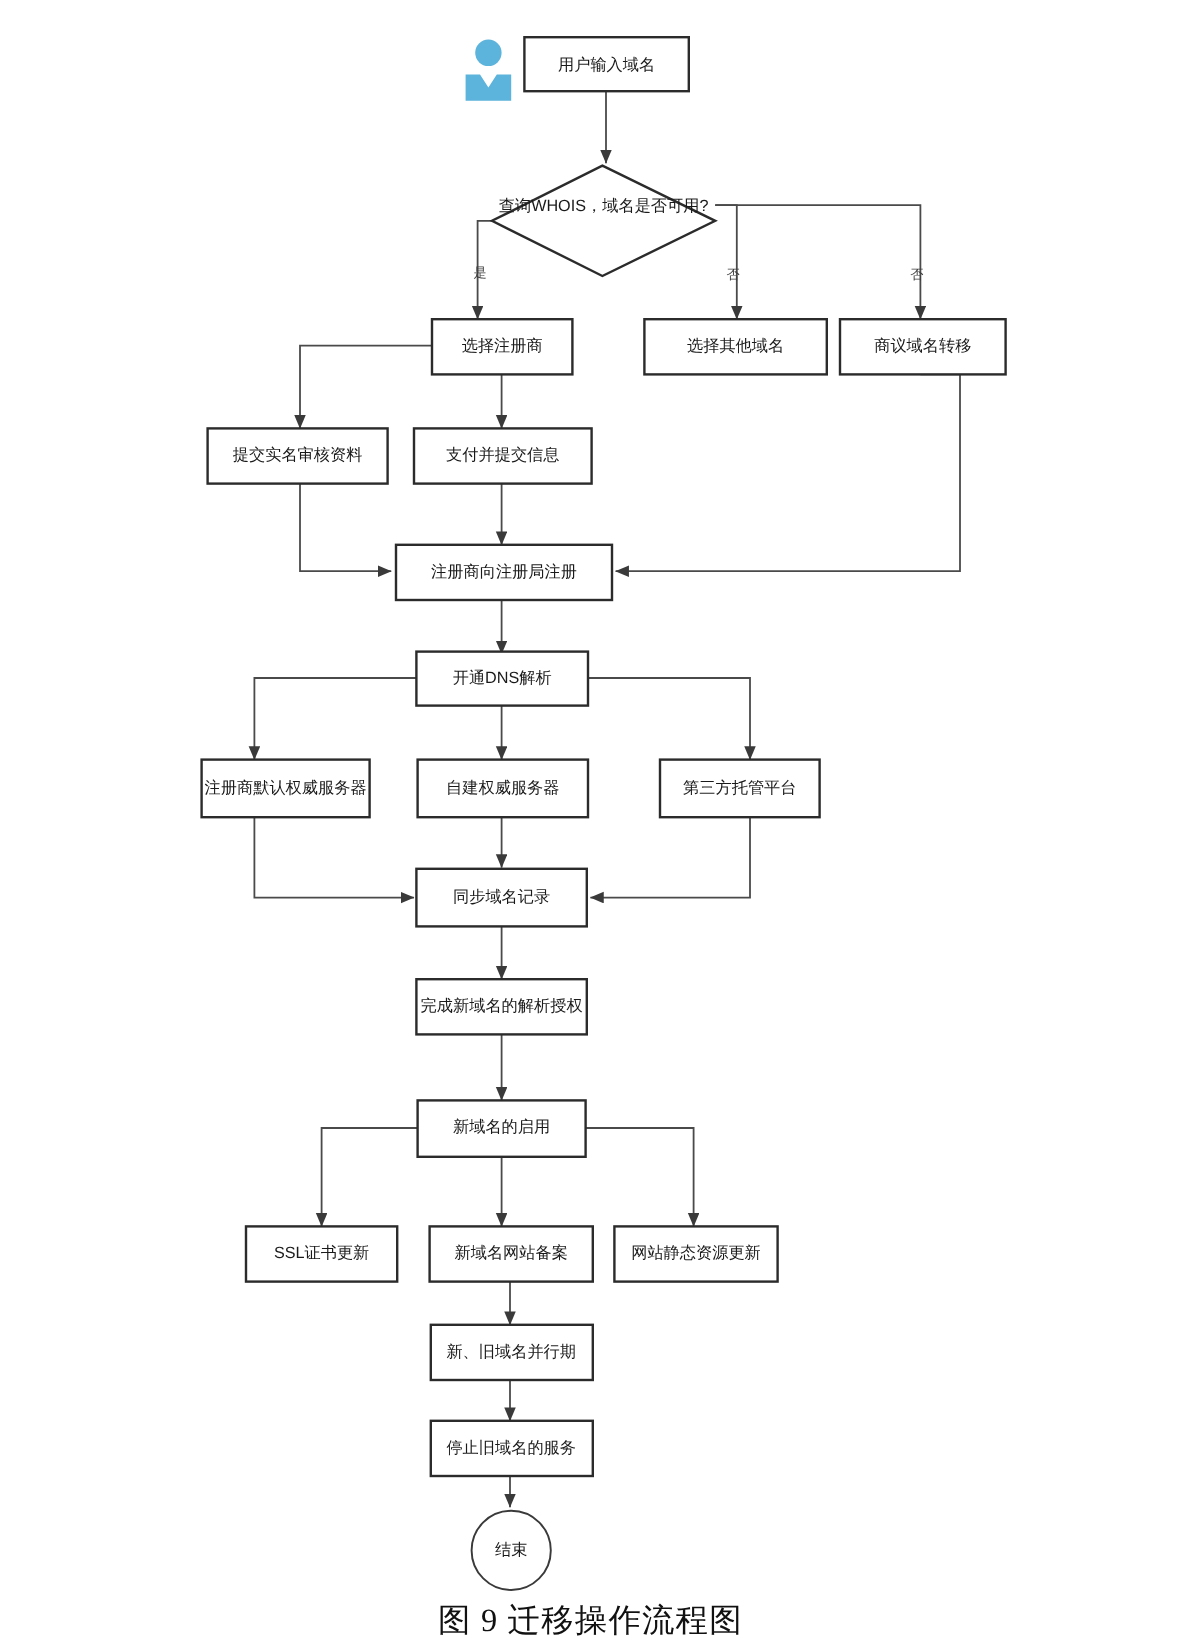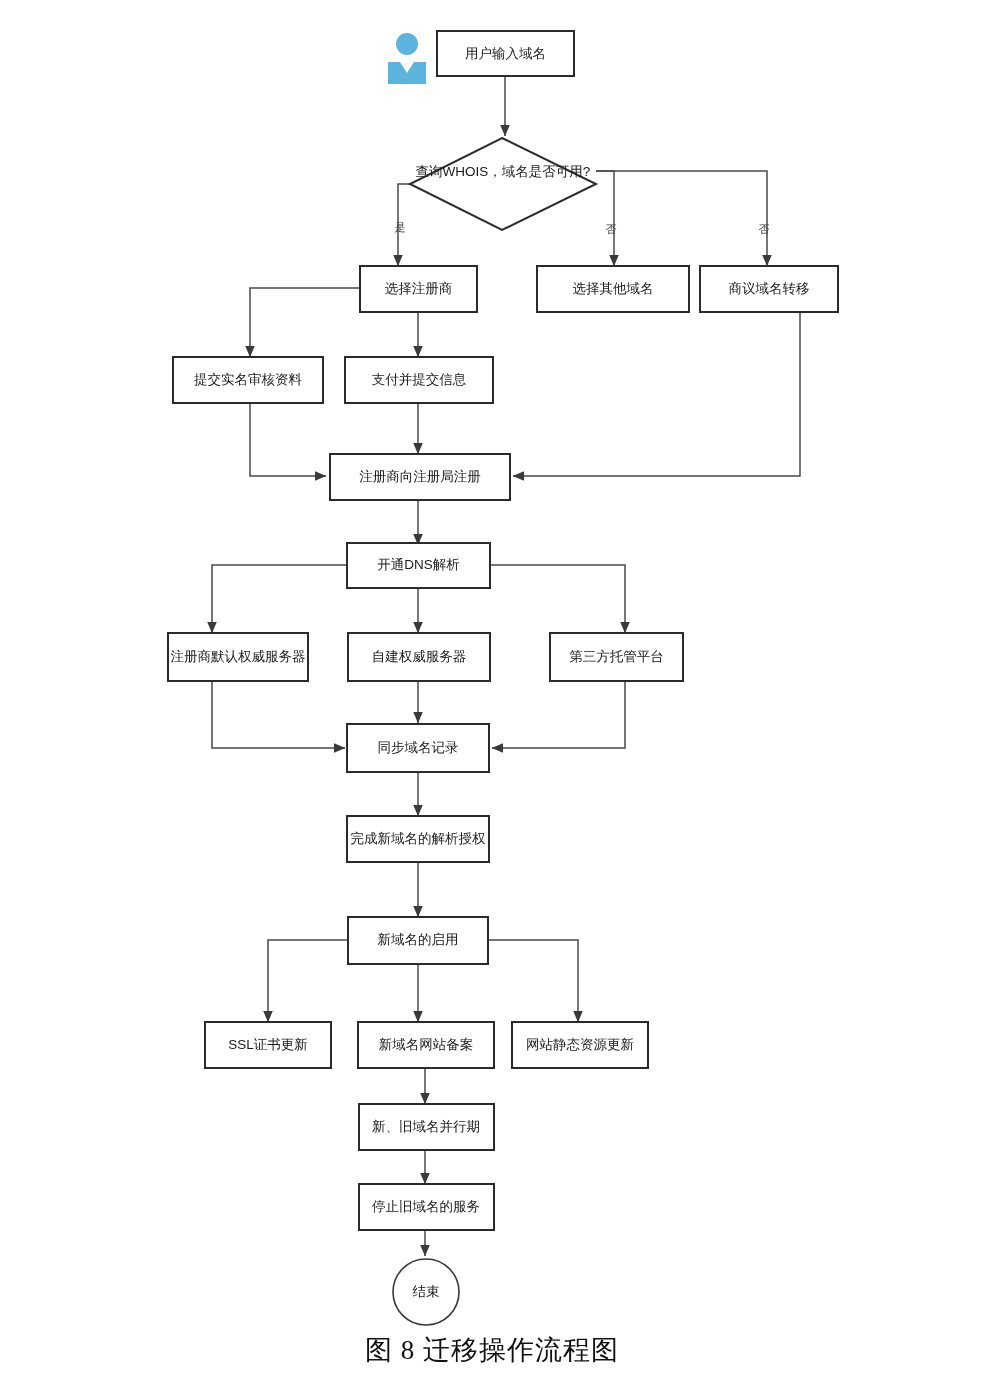--- a/index.html
+++ b/index.html
@@ -243,14 +243,14 @@
       <rect class="node-box" x="359" y="1184" width="135" height="46"></rect>
       <text class="node-label" x="426" y="1207">停止旧域名的服务</text>
     </g>
 
     <g>
       <circle class="node-circle" cx="426" cy="1292" r="33"></circle>
       <text class="node-label" x="426" y="1292">结束</text>
     </g>
   </svg>
 
-  <div class="caption">图 8 迁移操作流程图</div>
+  <div class="caption">图 9 迁移操作流程图</div>
 </div>
 
 </body></html>

